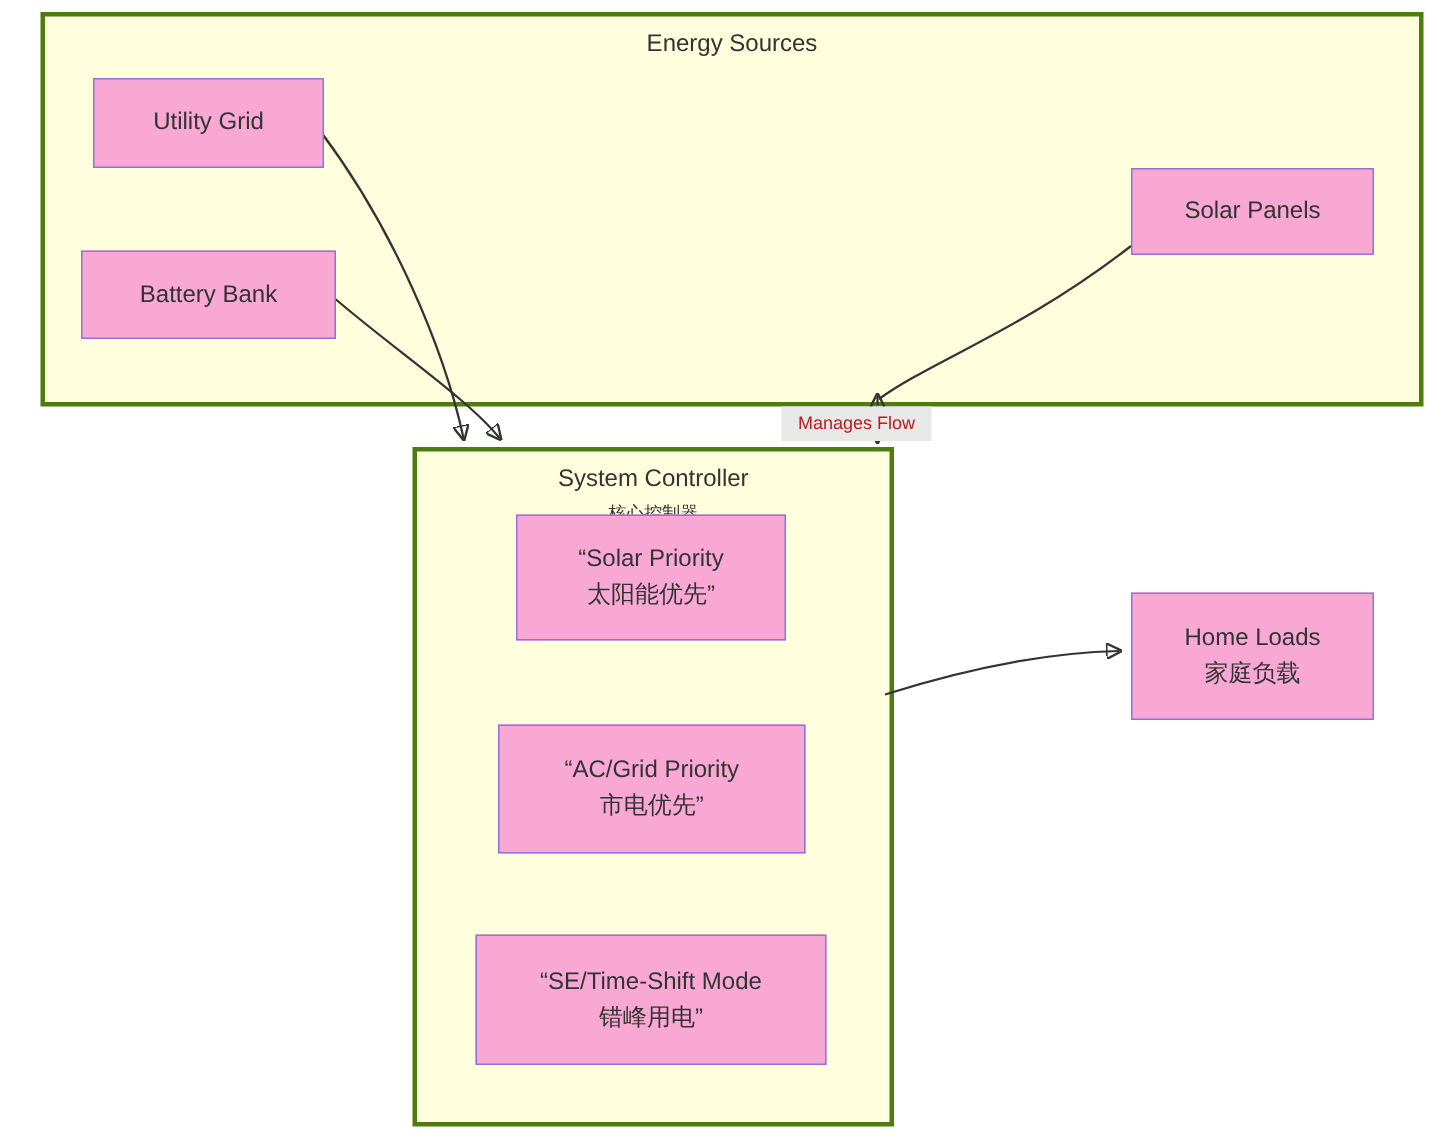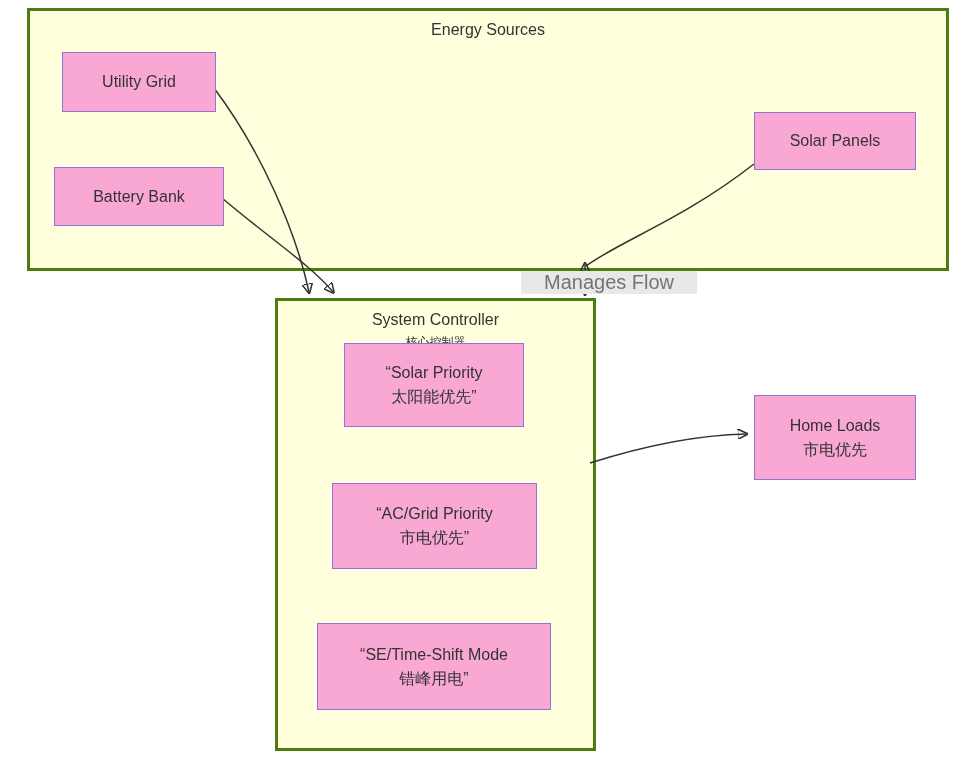--- a/index.html
+++ b/index.html
@@ -80,24 +80,24 @@
   #node-ac-priority    { left: 332px; top: 483px; width: 203px; height: 84px; }
   #node-se-timeshift   { left: 317px; top: 623px; width: 232px; height: 85px; }
   #node-home-loads     { left: 754px; top: 395px; width: 160px; height: 83px; }
   .node span { display: block; }
   
   .edge-label {
     position: absolute;
     left: 521px;
     top: 271px;
     background: #e8e8e8;
-    padding: 2px 23px;
-    font-size: 20px;
+    padding: 2px 11px;
+    font-size: 12px;
     line-height: 19px;
-    color: #737373;
+    color: #b91c1c;
     z-index: 4;
     white-space: nowrap;
   }
 </style>
 </head>
 <body>
 
 <div class="canvas">
 
   <div class="cluster" id="cluster-energy">
@@ -145,18 +145,18 @@
     <span>错峰用电”</span>
   </div>
 
   <div class="node" id="node-ac-priority">
     <span>“AC/Grid Priority</span>
     <span>市电优先”</span>
   </div>
 
   <div class="node" id="node-home-loads">
     <span>Home Loads</span>
-    <span>市电优先</span>
+    <span>家庭负载</span>
   </div>
 
   <div class="edge-label">Manages Flow</div>
 
 </div>
 
 </body></html>

